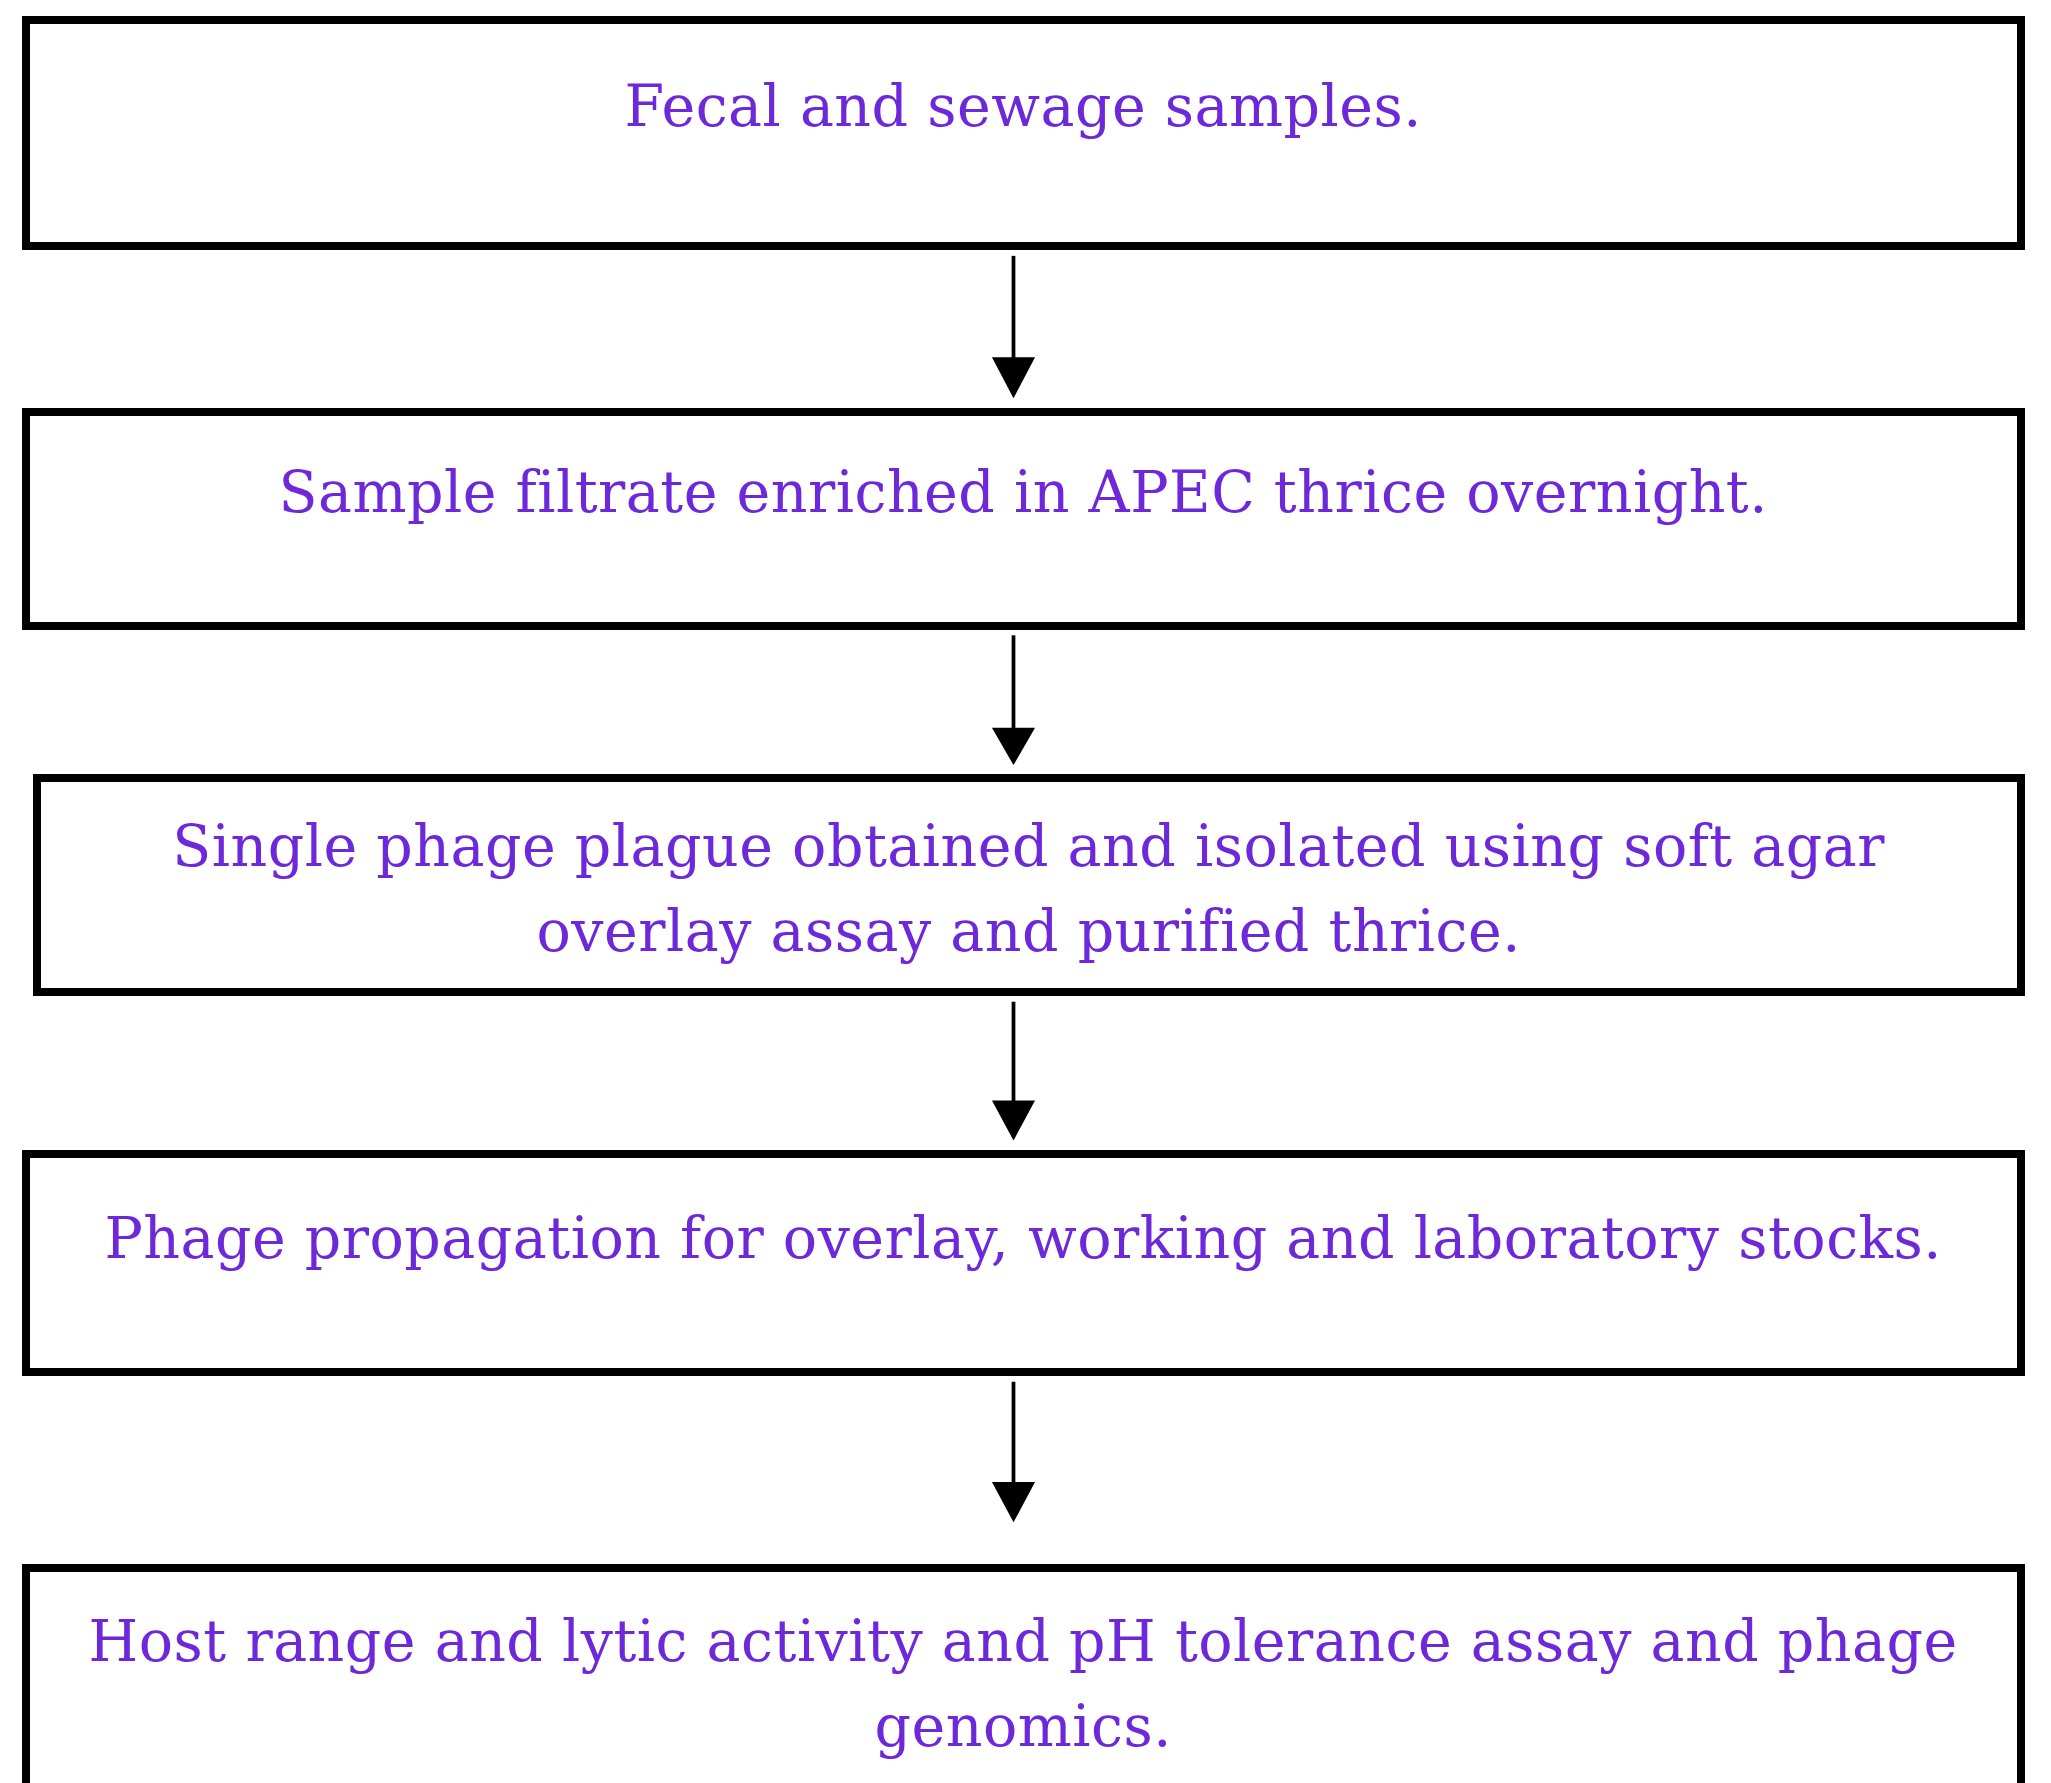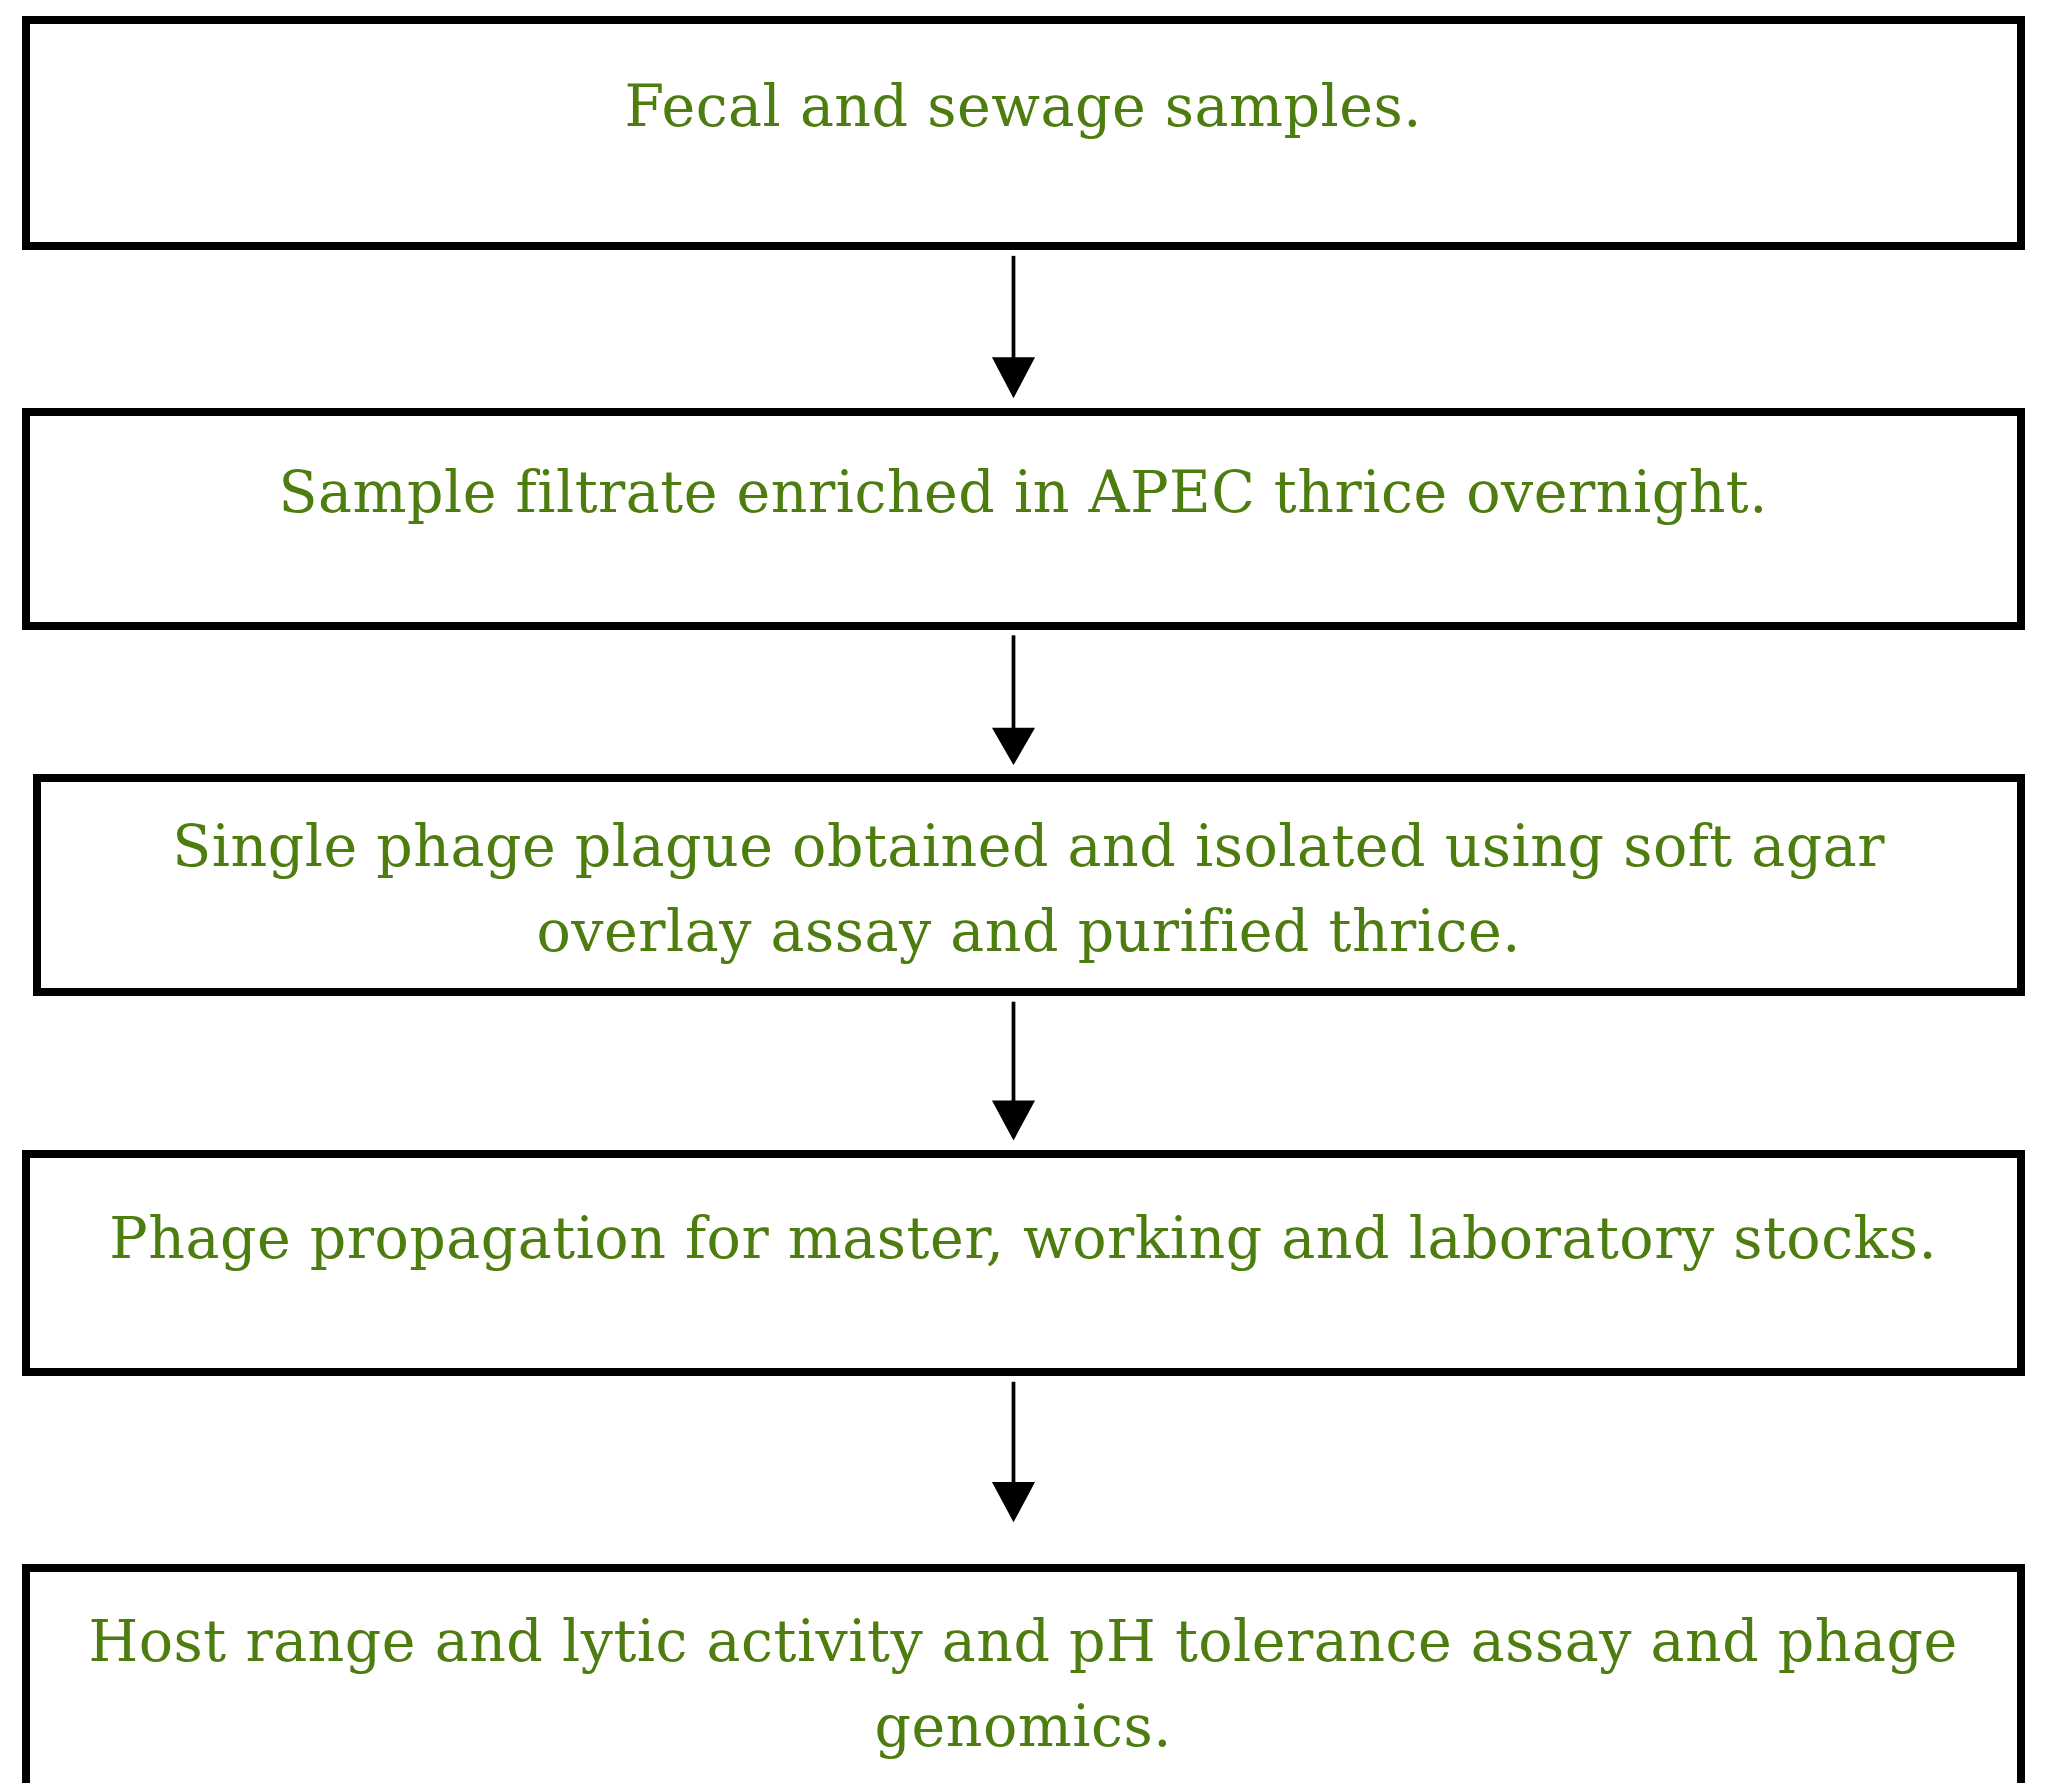--- a/index.html
+++ b/index.html
@@ -6,21 +6,21 @@
     margin: 0;
     padding: 0;
     background: #ffffff;
   }
   .canvas {
     position: relative;
     width: 2052px;
     height: 1783px;
     background: #ffffff;
     font-family: "DejaVu Serif", "Liberation Serif", serif;
-    color: #4d7c0f;
+    color: #6d28d9;
     overflow: hidden;
   }
   .flowchart {
     position: absolute;
     top: 16px;
     left: 21.7px;
     width: 2003px;
     display: flex;
     flex-direction: column;
   }
@@ -93,21 +93,21 @@
     </div>
 
     <div class="arrow-wrap a-3">
       <svg viewBox="0 0 48 162" preserveAspectRatio="none" xmlns="http://www.w3.org/2000/svg">
         <line x1="24" y1="6" x2="24" y2="114" stroke="#000000" stroke-width="4"></line>
         <polygon points="1,110 47,110 24,152" fill="#000000"></polygon>
       </svg>
     </div>
 
     <div class="flow-box box-4">
-      <span class="label">Phage propagation for master, working and laboratory stocks.</span>
+      <span class="label">Phage propagation for overlay, working and laboratory stocks.</span>
     </div>
 
     <div class="arrow-wrap a-4">
       <svg viewBox="0 0 48 162" preserveAspectRatio="none" xmlns="http://www.w3.org/2000/svg">
         <line x1="24" y1="6" x2="24" y2="114" stroke="#000000" stroke-width="4"></line>
         <polygon points="1,110 47,110 24,152" fill="#000000"></polygon>
       </svg>
     </div>
 
     <div class="flow-box box-5">

